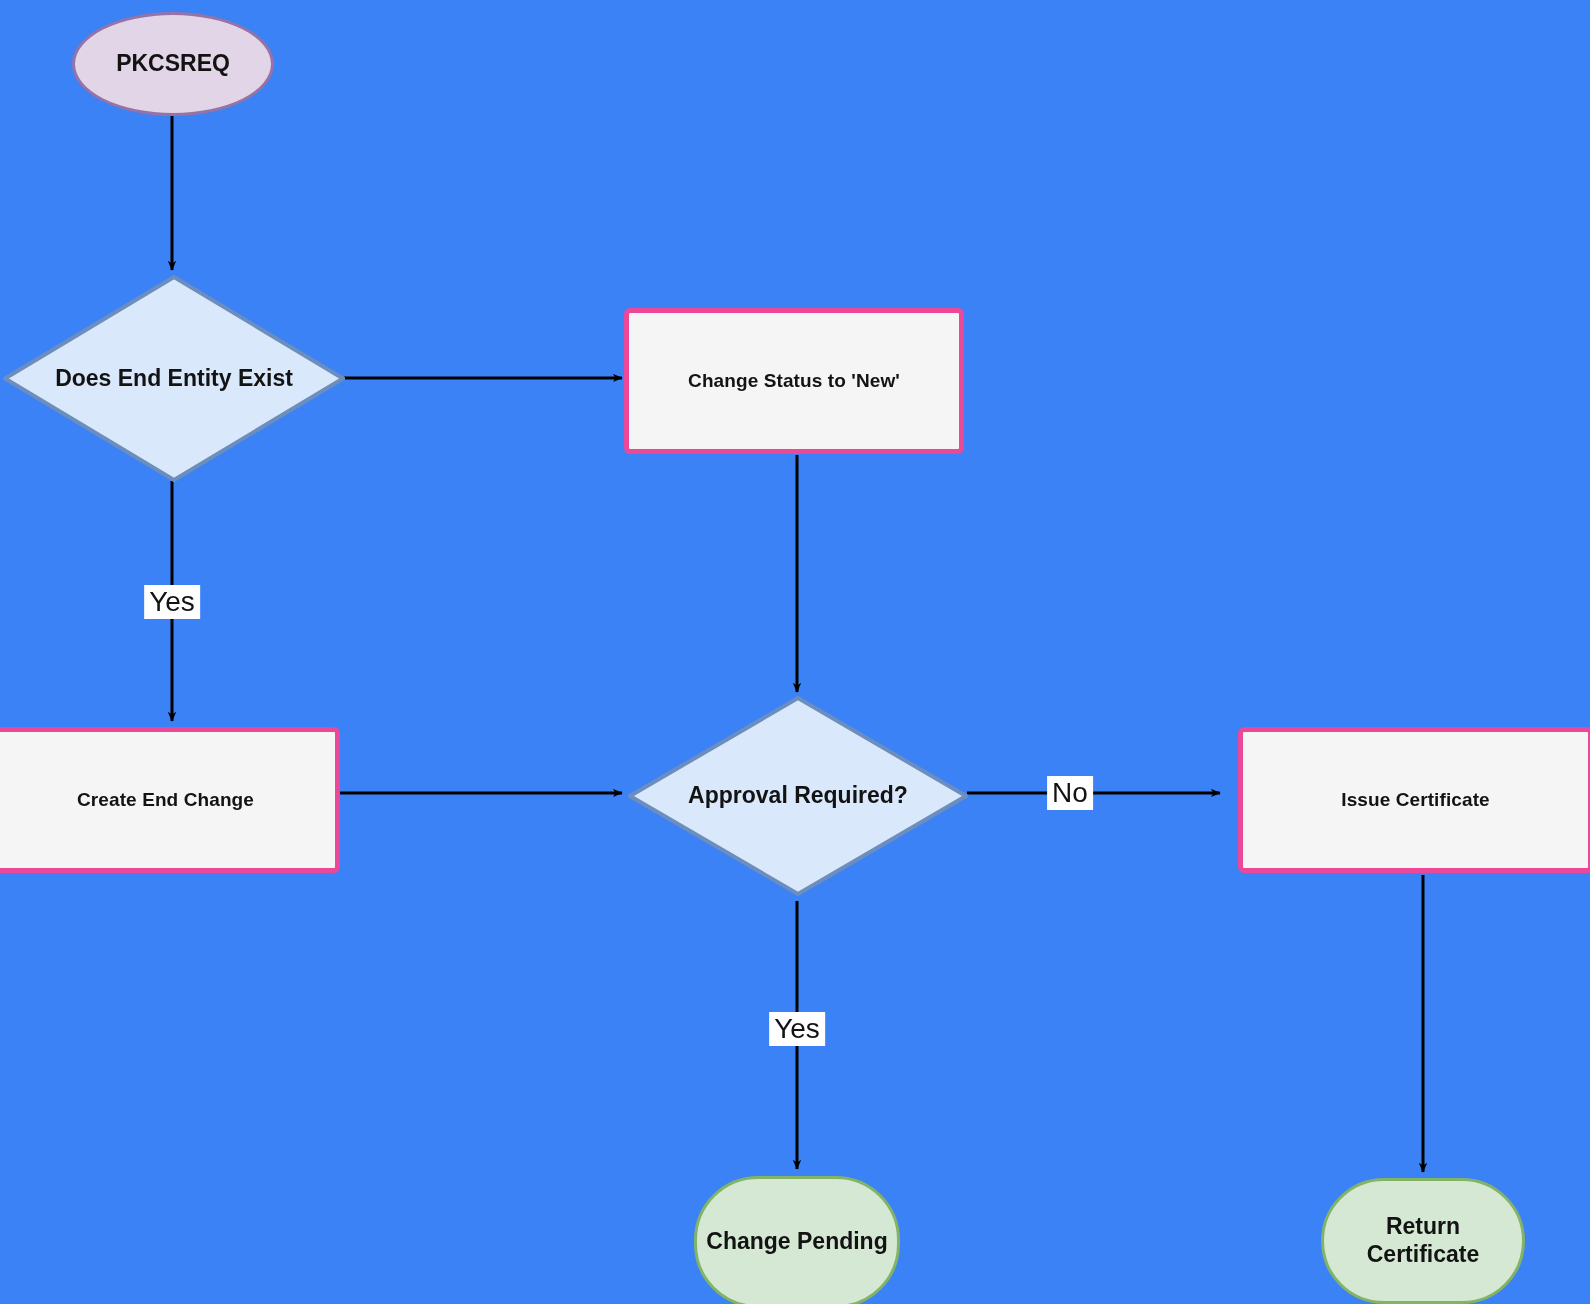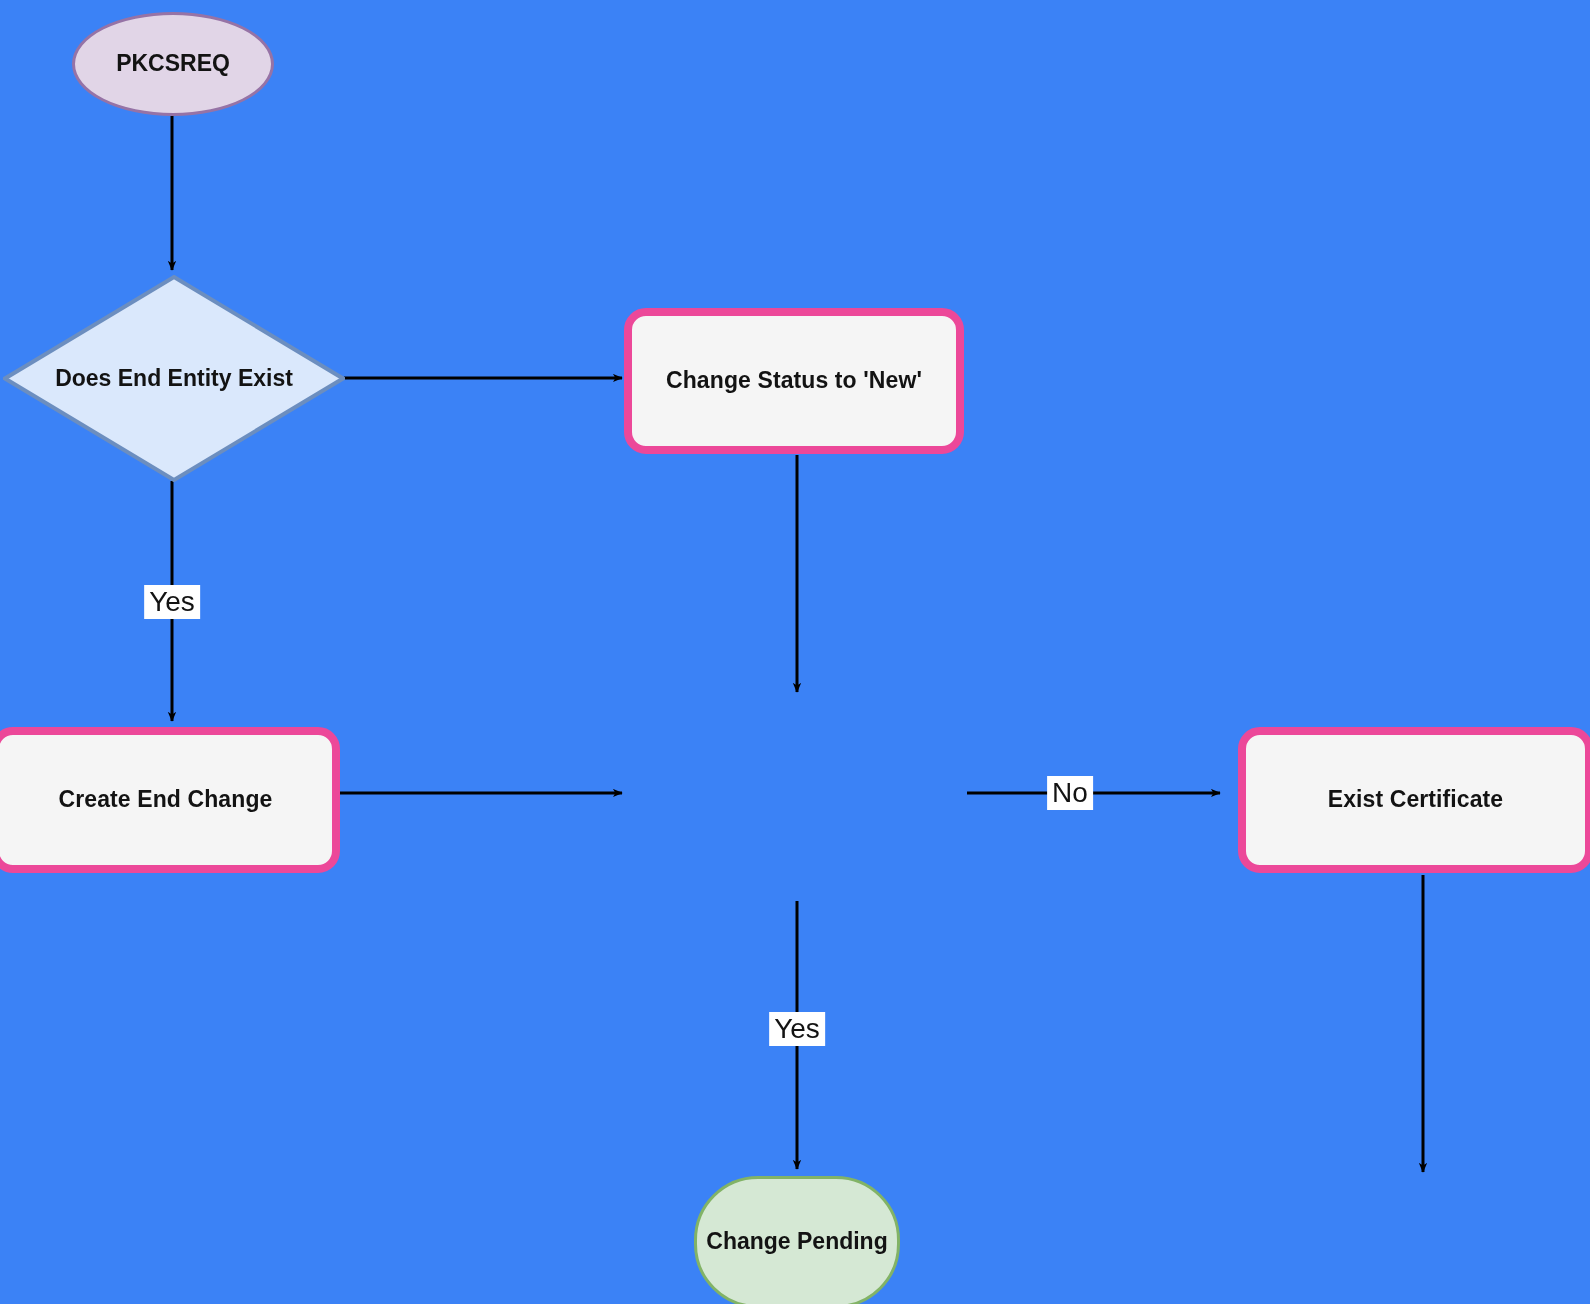--- a/index.html
+++ b/index.html
@@ -32,23 +32,23 @@
     display: flex;
     align-items: center;
     justify-content: center;
     text-align: center;
     font-weight: bold;
     color: #131313;
     line-height: 1.2;
   }
   .node-process {
     background: #f5f5f5;
-    border: 8px solid #ec4899;
-    border-radius: 22px;
-    font-size: 23px;
+    border: 5px solid #ec4899;
+    border-radius: 6px;
+    font-size: 19px;
     letter-spacing: 0.1px;
   }
   .node-start {
     background: #e1d5e7;
     border: 3px solid #9673a6;
     border-radius: 50%;
     font-size: 23px;
   }
   .node-end {
     background: #d5e8d4;
@@ -127,29 +127,39 @@
   </div>
 
   <div class="node node-process" style="left:624px; top:308px; width:340px; height:146px;">
     <span>Change Status to 'New'</span>
   </div>
 
   <div class="node node-process" style="left:-9px; top:727px; width:349px; height:146px;">
     <span>Create End Change</span>
   </div>
 
+  <div class="node node-decision" style="left:628px; top:696px; width:340px; height:200px;">
+    <svg class="dia-shape" viewBox="0 0 340 200" preserveAspectRatio="none">
+      <polygon points="170,2 338,100 170,198 2,100" fill="#dae8fc" stroke="#6c8ebf" stroke-width="4"></polygon>
+    </svg>
+    <span class="dia-label">Approval Required?</span>
+  </div>
 
   <div class="node node-process" style="left:1238px; top:727px; width:355px; height:146px;">
-    <span>Exist Certificate</span>
+    <span>Issue Certificate</span>
   </div>
 
   <div class="node node-end" style="left:694px; top:1176px; width:206px; height:132px;">
     <span>Change Pending</span>
   </div>
 
+  <div class="node node-end" style="left:1321px; top:1178px; width:204px; height:126px; flex-direction:column;">
+    <span>Return</span>
+    <span>Certificate</span>
+  </div>
 
   <div class="edge-label" style="left:172px; top:602px;">Yes</div>
 
   <div class="edge-label" style="left:1070px; top:793px;">No</div>
 
   <div class="edge-label" style="left:797px; top:1029px;">Yes</div>
 
 </div>
 
 </body></html>

